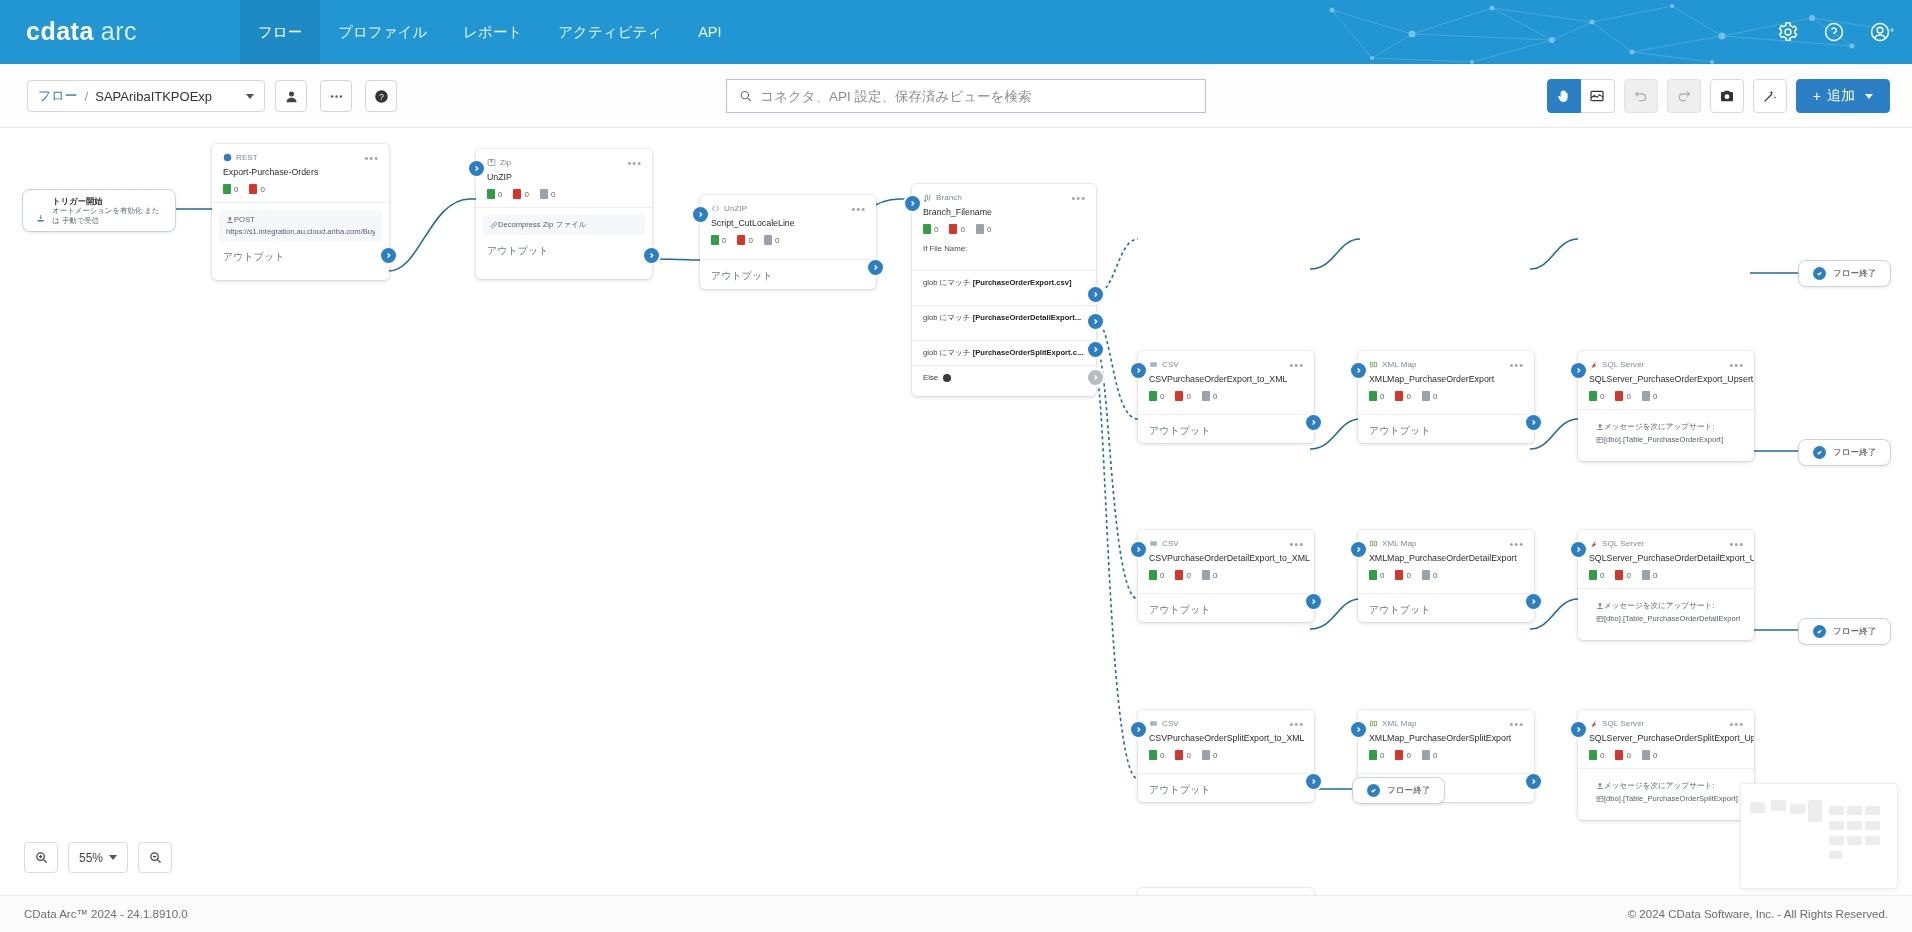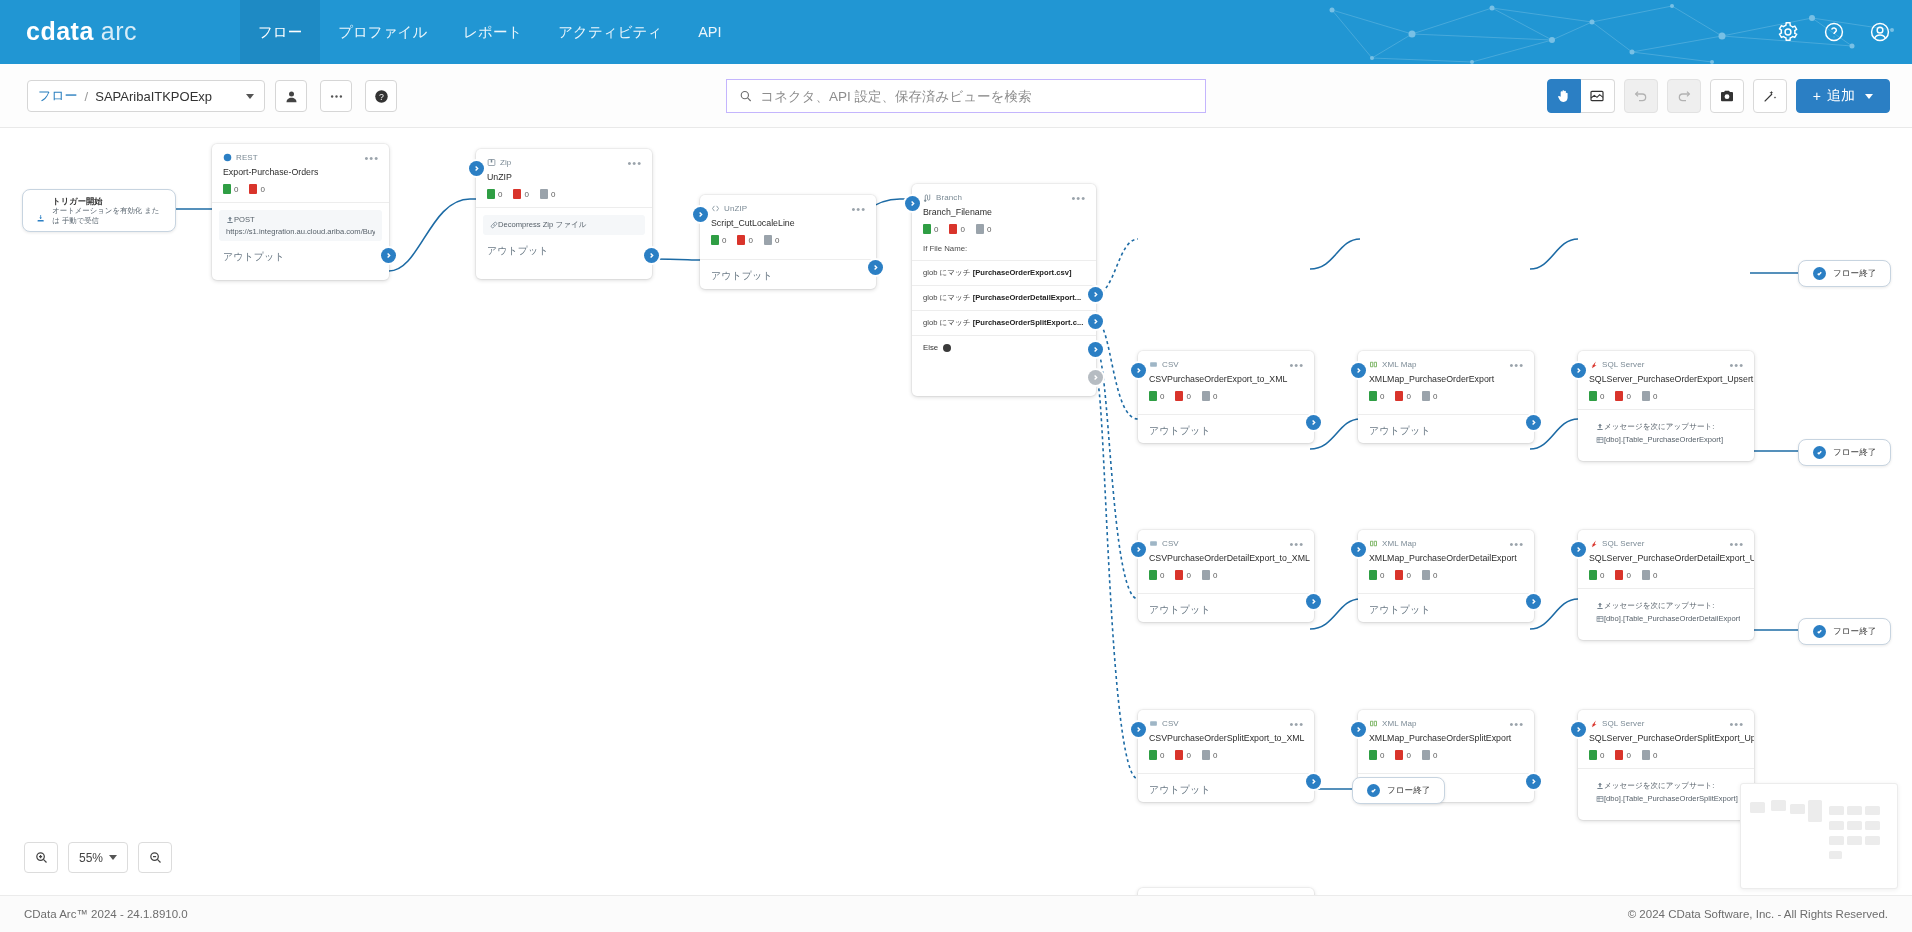--- a/index.html
+++ b/index.html
@@ -114,21 +114,21 @@
   .cnt .fic.k { background: #9aa3ab; }
   .node-sep { height: 1px; background: #ededed; margin: 8px 0 0; }
   .node-detail { background: #f5f7f9; margin: 7px 7px 0; border-radius: 3px; padding: 5px 7px; }
   .node-detail .line { display: flex; align-items: center; gap: 0; font-size: 7.6px; color: #57616a; white-space: nowrap; overflow: hidden; }
   .node-detail .line + .line { margin-top: 3px; }
   .node-detail svg { width: 8px; height: 8px; flex: 0 0 auto; }
   .node-foot { padding: 9px 11px 8px; font-size: 10px; color: #6b7a86; }
 
   .branch-rule {
     border-top: 1px solid #ededed; padding: 7px 11px; font-size: 7.6px; color: #444;
-    white-space: nowrap; overflow: hidden;
+    white-space: nowrap; overflow: hidden; margin-top: 10px;
   }
   .branch-rule b { font-weight: 700; color: #222; }
   .branch-if { padding: 10px 11px 7px; font-size: 7.8px; color: #4b4b4b; }
   .branch-else { border-top: 1px solid #ededed; padding: 7px 11px; font-size: 7.8px; display: flex; align-items: center; gap: 5px; color: #333; }
   .dotbadge { width: 8px; height: 8px; border-radius: 50%; background: #3a3a3a; display: inline-block; }
 
   
   .port {
     position: absolute; width: 15px; height: 15px; border-radius: 50%;
     background: #2b7fc4; color: #fff; display: flex; align-items: center; justify-content: center;

